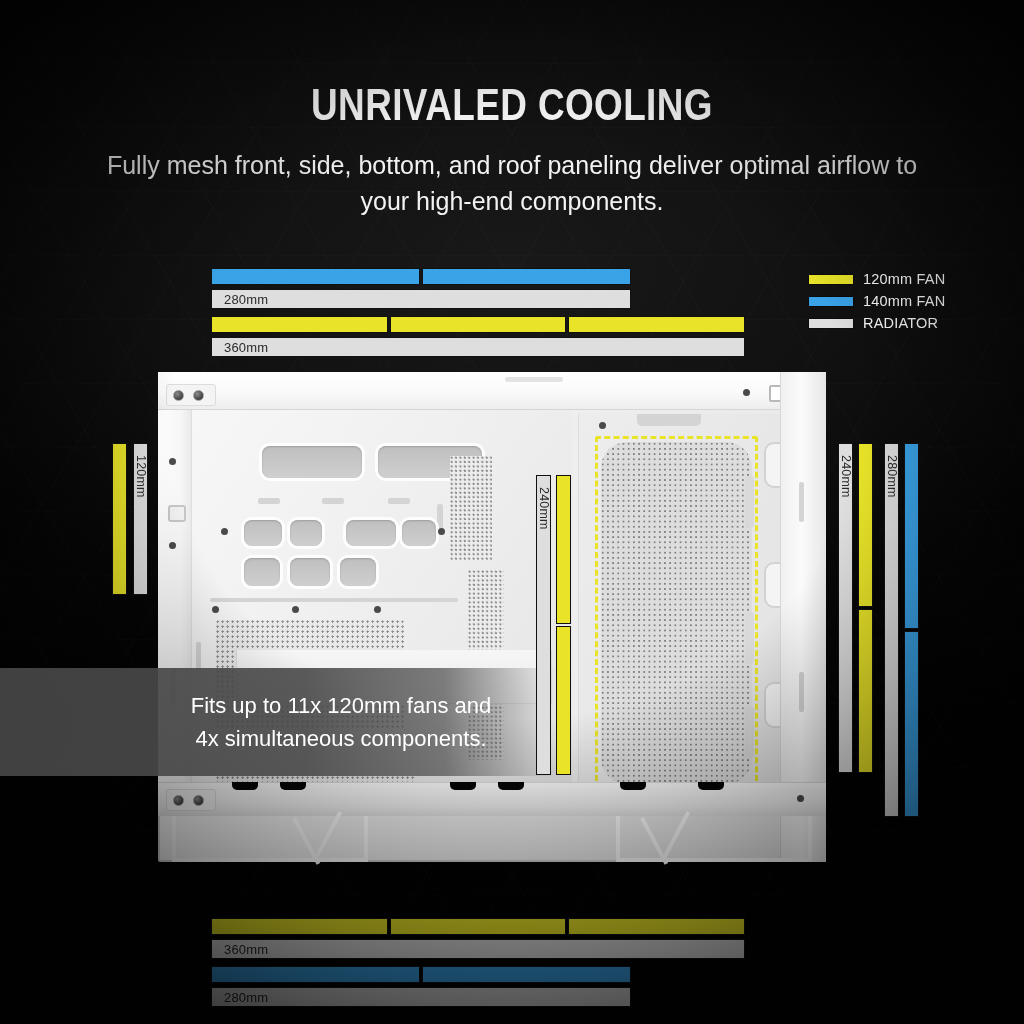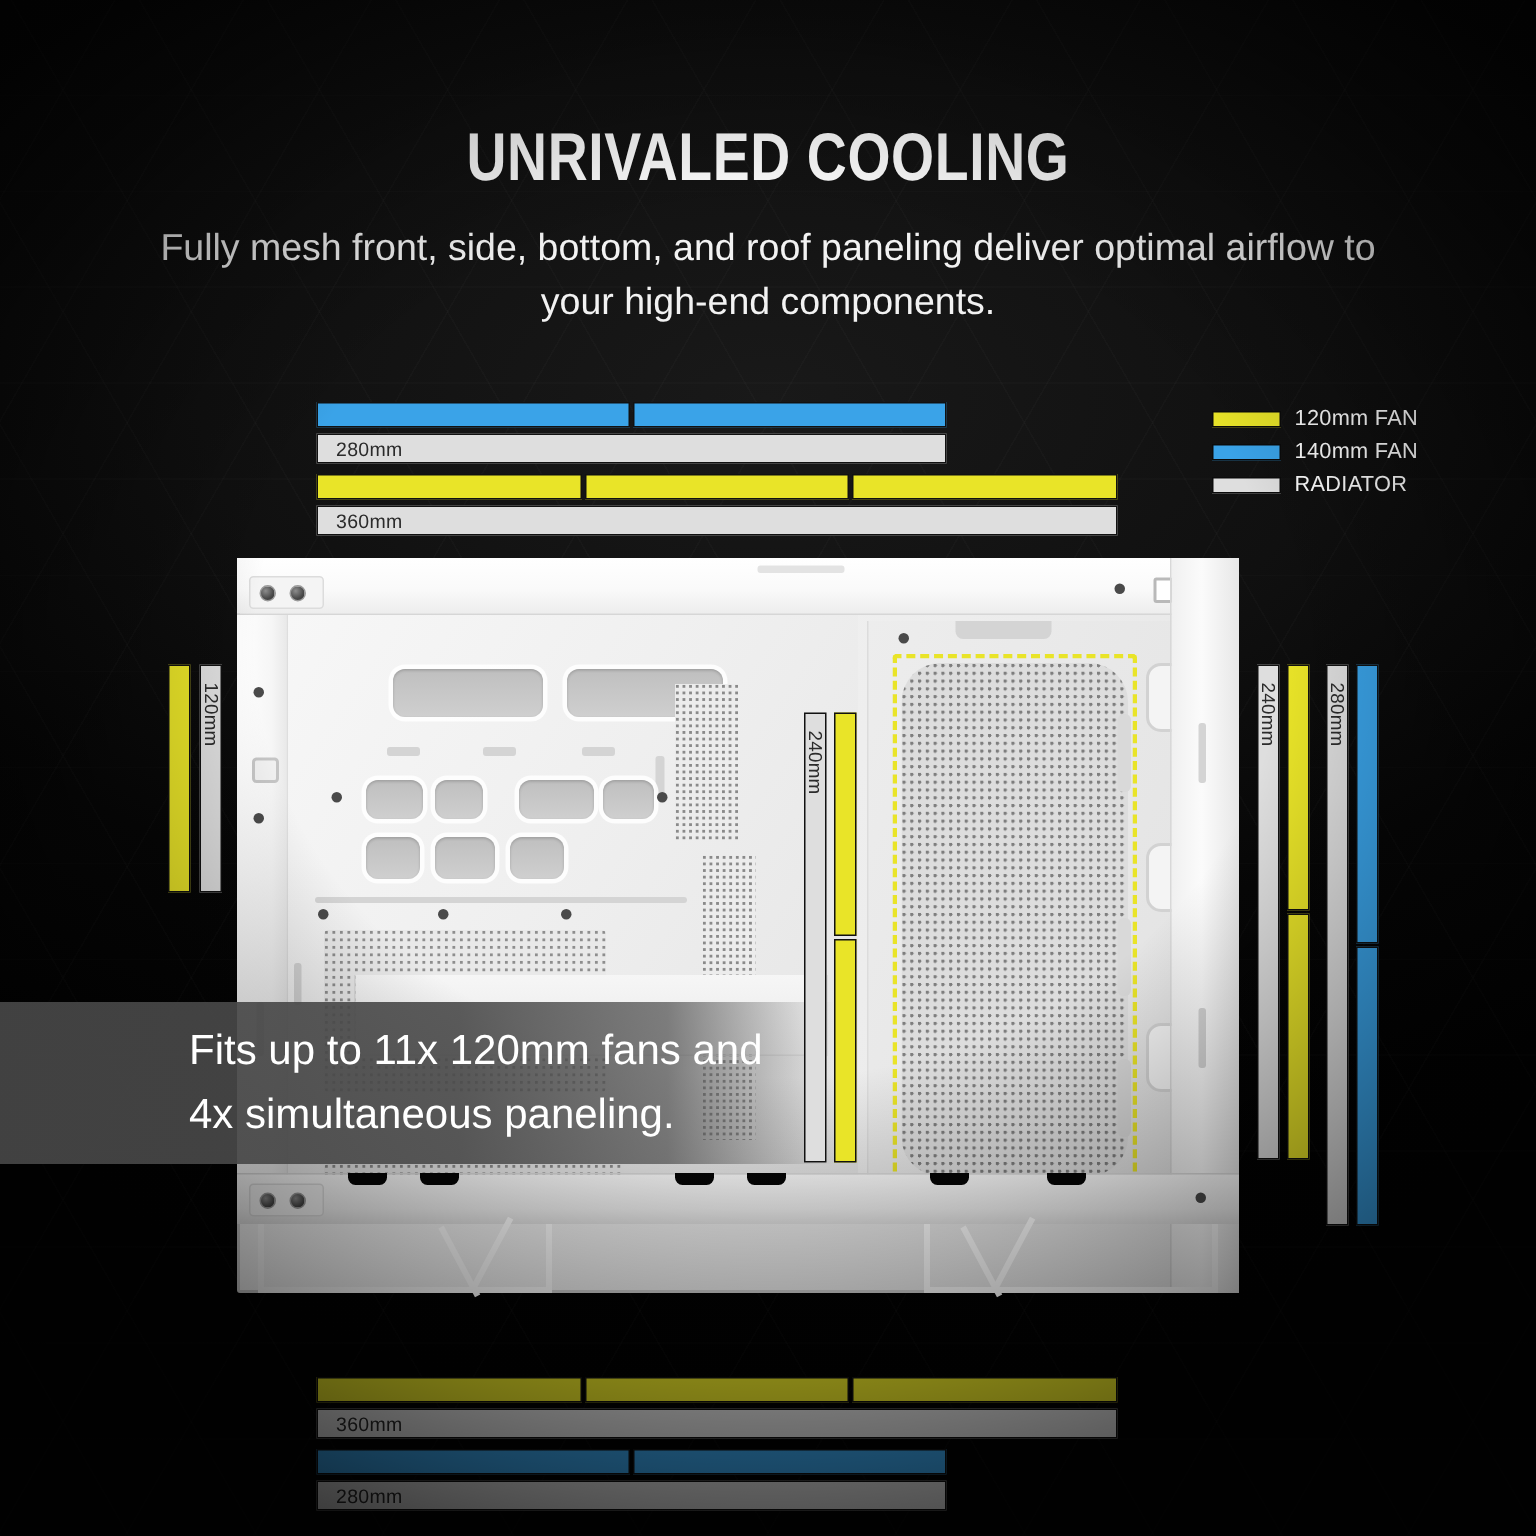--- a/index.html
+++ b/index.html
@@ -277,23 +277,24 @@
   
   #callout {
     position: absolute; left: 0; top: 668px;
     width: 556px; height: 108px;
     background: linear-gradient(90deg, rgba(70,70,70,0.93) 0%, rgba(74,74,74,0.90) 55%, rgba(80,80,80,0.72) 80%, rgba(90,90,90,0.0) 100%);
     display: flex; flex-direction: column; justify-content: center;
     padding-left: 126px;
   }
   #callout p {
     color: #ffffff;
-    font-size: 28px;
+    font-size: 22px;
     line-height: 1.52;
     white-space: nowrap;
+    text-align: center;
   }
 </style>
 </head>
 <body>
 
 <div id="stage">
 
   <div id="bg-pattern"></div>
 
   <h1 id="headline">UNRIVALED COOLING</h1>
@@ -496,16 +497,16 @@
     <div class="foot" style="right:14px;">
       <div class="foot-diag" style="left:22px; top:0px; width:52px; transform:rotate(62deg);"></div>
       <div class="foot-diag" style="left:44px; top:40px; width:52px; transform:rotate(-62deg);"></div>
     </div>
   </div>
 
   <div id="bg-vignette"></div>
 
   <div id="callout">
     <p>Fits up to 11x 120mm fans and</p>
-    <p>4x simultaneous paneling.</p>
+    <p>4x simultaneous components.</p>
   </div>
 
 </div>
 
 </body></html>

